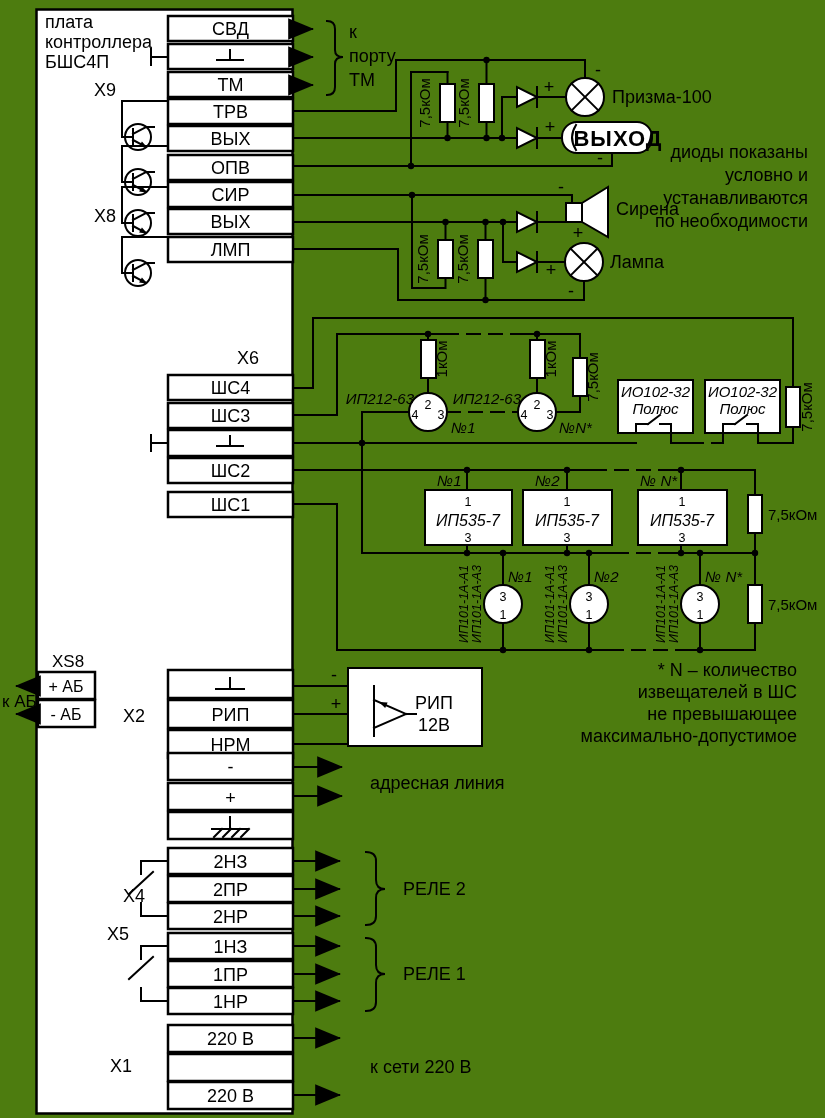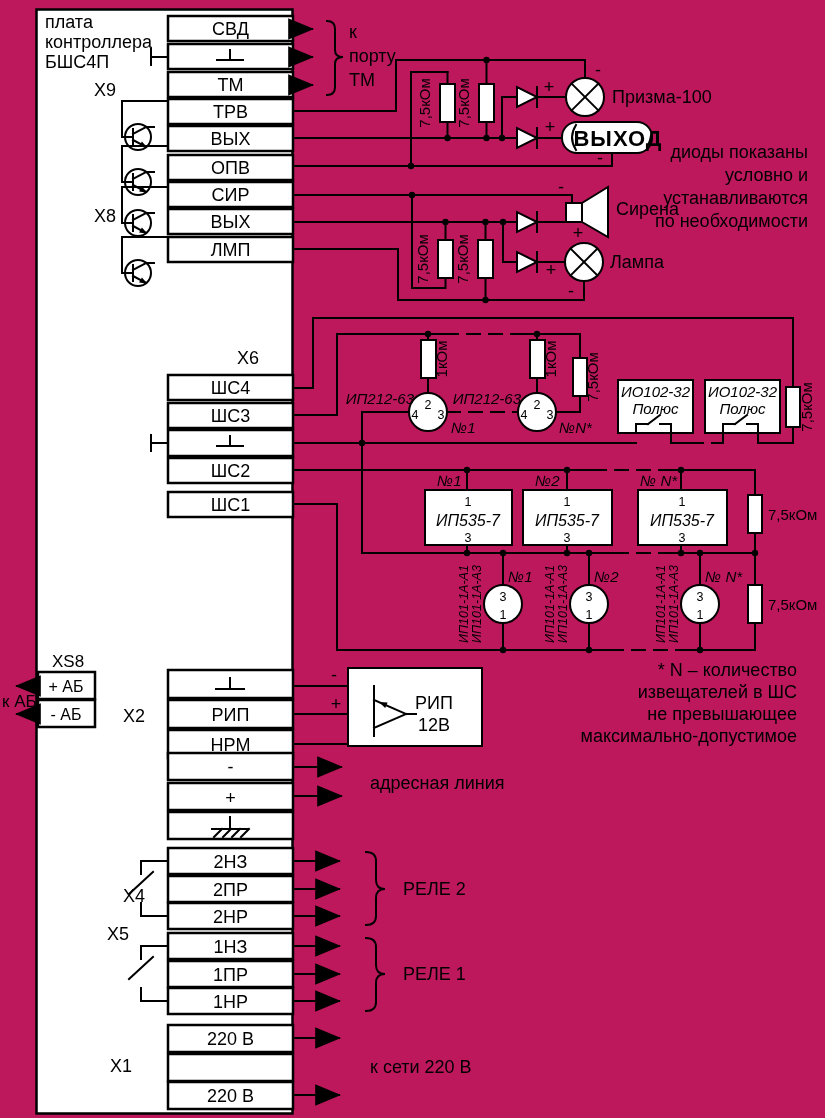--- a/index.html
+++ b/index.html
@@ -1,16 +1,16 @@
 <!DOCTYPE html>
 <html><head>
 <meta charset="utf-8">
 <style>
   html,body{margin:0;padding:0;background:#ffffff;}
-  .stage{position:relative;width:825px;height:1118px;background:#be185d;overflow:hidden;}
+  .stage{position:relative;width:825px;height:1118px;background:#4d7c0f;overflow:hidden;}
   svg{display:block;}
   .w{stroke:#000;stroke-width:2;fill:none;stroke-linecap:square;}
   .w3{stroke-width:3;}
   .dsh{stroke-dasharray:13 9;}
   .bx{fill:#ffffff;stroke:#000;stroke-width:2.5;}
   .comp{fill:#ffffff;stroke:#000;stroke-width:2;}
   .dot{fill:#000;stroke:none;}
   text{font-family:"Liberation Sans","DejaVu Sans",sans-serif;fill:#000;}
   .t18{font-size:18px;}
   .t17{font-size:17px;}

